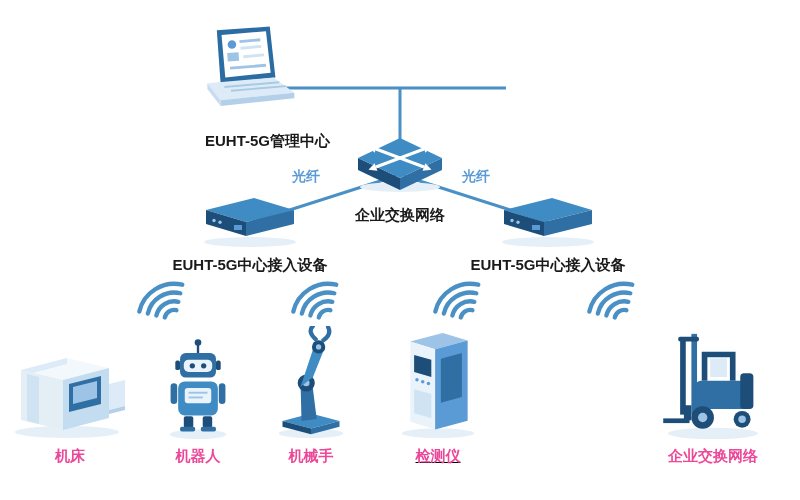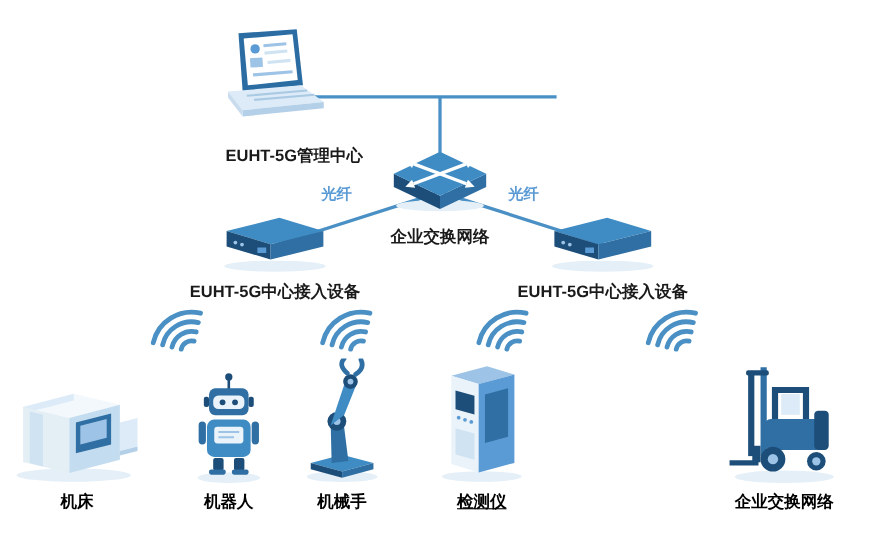--- a/index.html
+++ b/index.html
@@ -7,21 +7,21 @@
     font-family:"Liberation Sans","DejaVu Sans",sans-serif; }
   .canvas { position:relative; width:800px; height:500px; background:#ffffff; overflow:hidden; }
   .connectors { position:absolute; left:0; top:0; z-index:0; }
   .node { position:absolute; z-index:1; display:flex; flex-direction:column; align-items:center; }
   .node .label { font-size:15px; font-weight:700; color:#1a1a1a; white-space:nowrap; }
   .fiber { position:absolute; z-index:2; font-size:14px; font-weight:700; color:#5b9bd5; white-space:nowrap; }
   .wifi { position:absolute; z-index:1; }
   .device { position:absolute; z-index:1; top:320px; height:146px;
     display:flex; flex-direction:column; align-items:center; }
   .device .icon-wrap { flex:1; display:flex; align-items:flex-end; justify-content:center; }
-  .device .label { font-size:15px; font-weight:700; color:#000000; white-space:nowrap; margin-top:7px; }
+  .device .label { font-size:15px; font-weight:700; color:#ec4899; white-space:nowrap; margin-top:7px; }
   svg { display:block; }
 </style>
 </head>
 <body>
 
 <div class="canvas">
 
   <svg class="connectors" width="800" height="500" viewBox="0 0 800 500">
     <g stroke="#4a90c4" stroke-width="3" fill="none">
       <line x1="258" y1="88" x2="506" y2="88"></line>
@@ -152,21 +152,21 @@
         <polygon points="58,40 90,32 90,60 58,68" fill="#2f6fa3"></polygon>
         <polygon points="62,43 86,37 86,54 62,60" fill="#9dc3e6"></polygon>
         <polygon points="16,30 28,33 28,80 16,77" fill="#cfe3f2"></polygon>
         <polygon points="98,40 114,36 114,62 98,66" fill="#dcebf7"></polygon>
         <polygon points="98,66 114,62 114,66 98,70" fill="#b4d0e8"></polygon>
       </svg>
     </div>
     <div class="label">机床</div>
   </div>
 
-  <div class="device" style="left:168px; width:80px;">
+  <div class="device" style="left:158px; width:80px;">
     <div class="icon-wrap">
       <svg width="68" height="104" viewBox="0 0 70 110">
         <ellipse cx="35" cy="104" rx="30" ry="5" fill="#e4eff8"></ellipse>
         <line x1="35" y1="9" x2="35" y2="20" stroke="#1d4e79" stroke-width="2.5"></line>
         <circle cx="35" cy="7" r="3.5" fill="#1d4e79"></circle>
         <rect x="16" y="18" width="38" height="26" rx="6" fill="#2f6fa3"></rect>
         <rect x="20" y="25" width="30" height="13" rx="5" fill="#eaf3fa"></rect>
         <circle cx="29" cy="31.5" r="2.8" fill="#1d4e79"></circle>
         <circle cx="41" cy="31.5" r="2.8" fill="#1d4e79"></circle>
         <rect x="11" y="26" width="5" height="10" rx="2" fill="#1d4e79"></rect>

